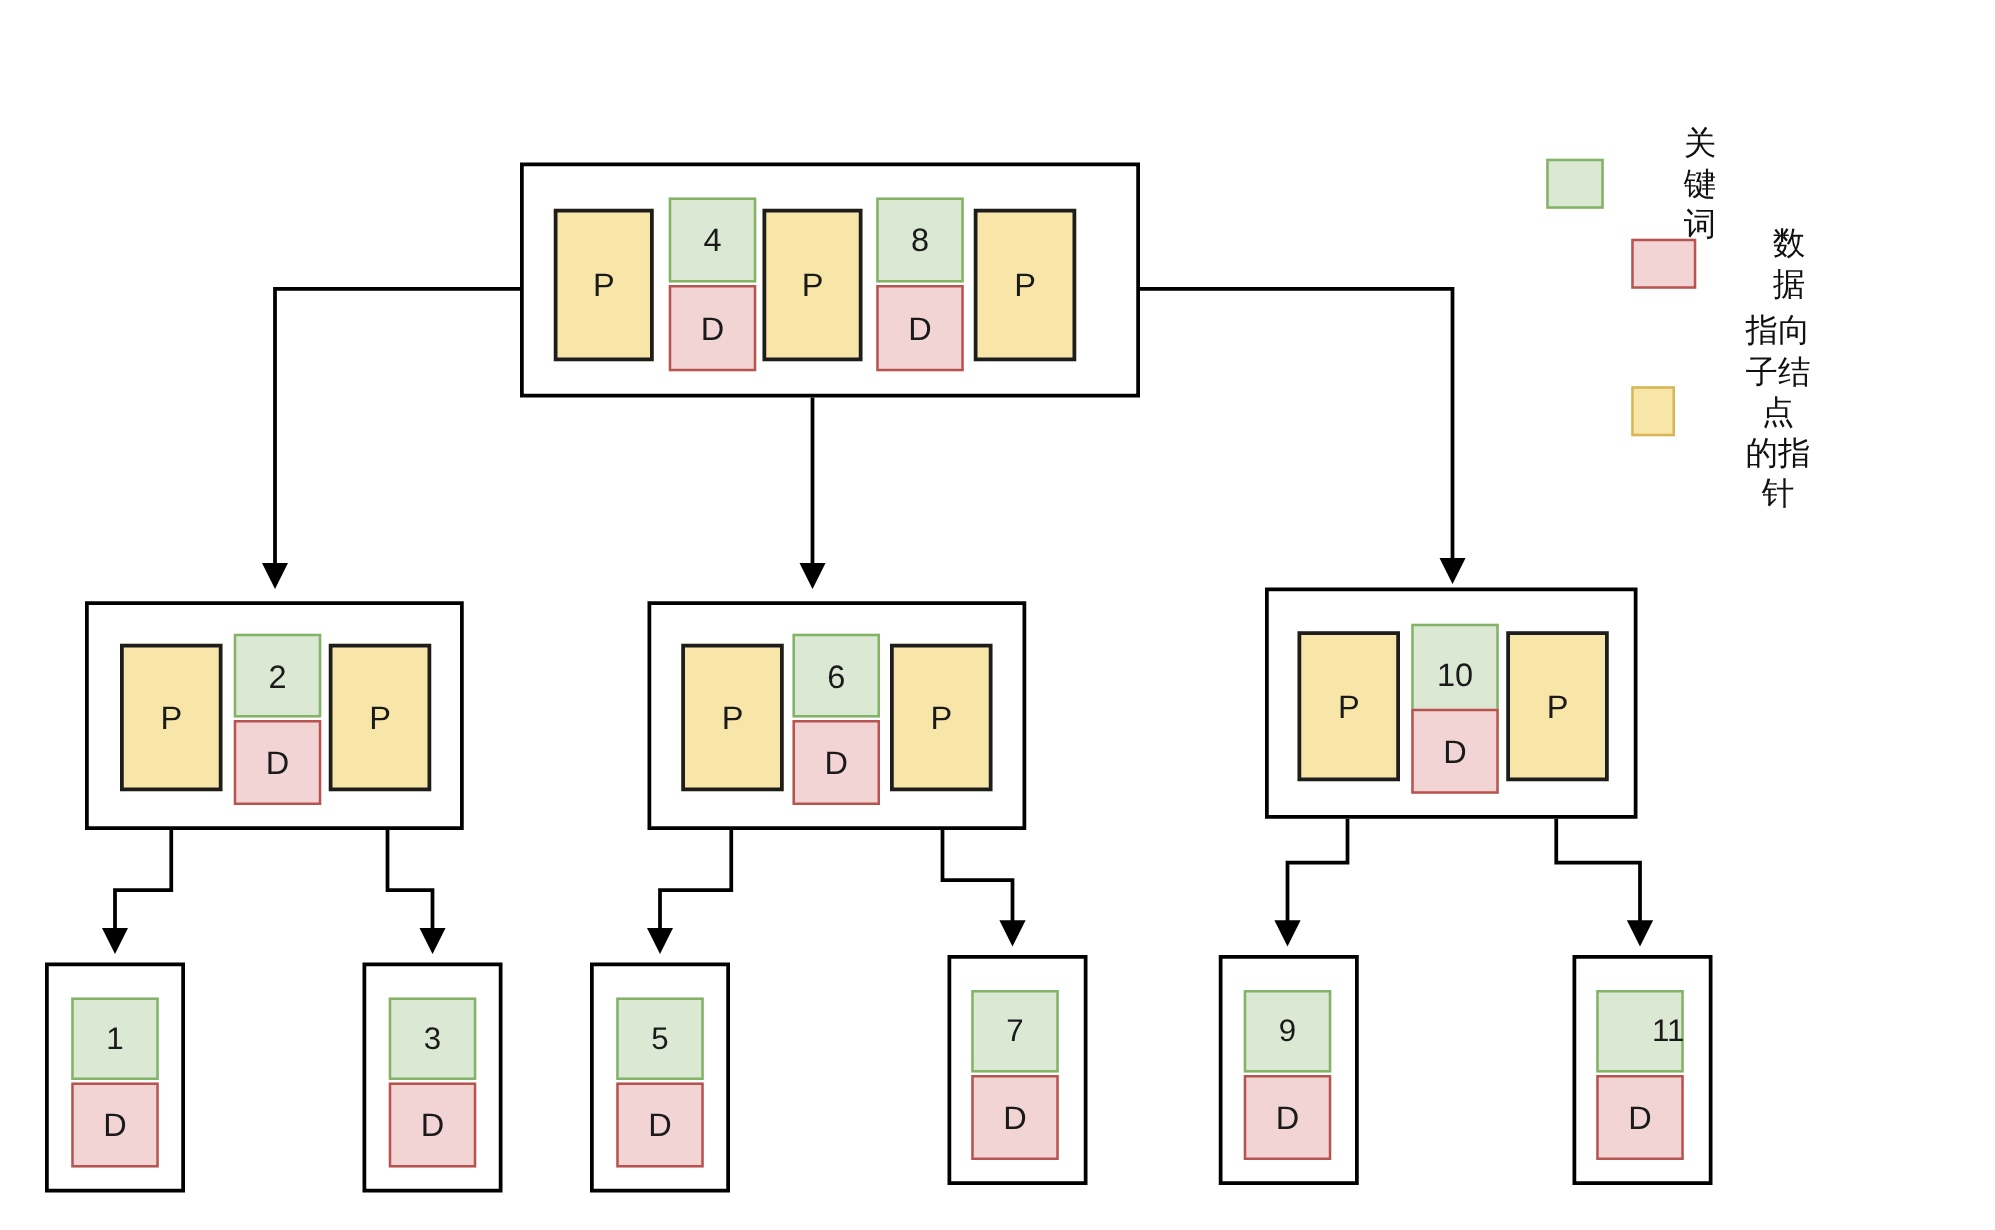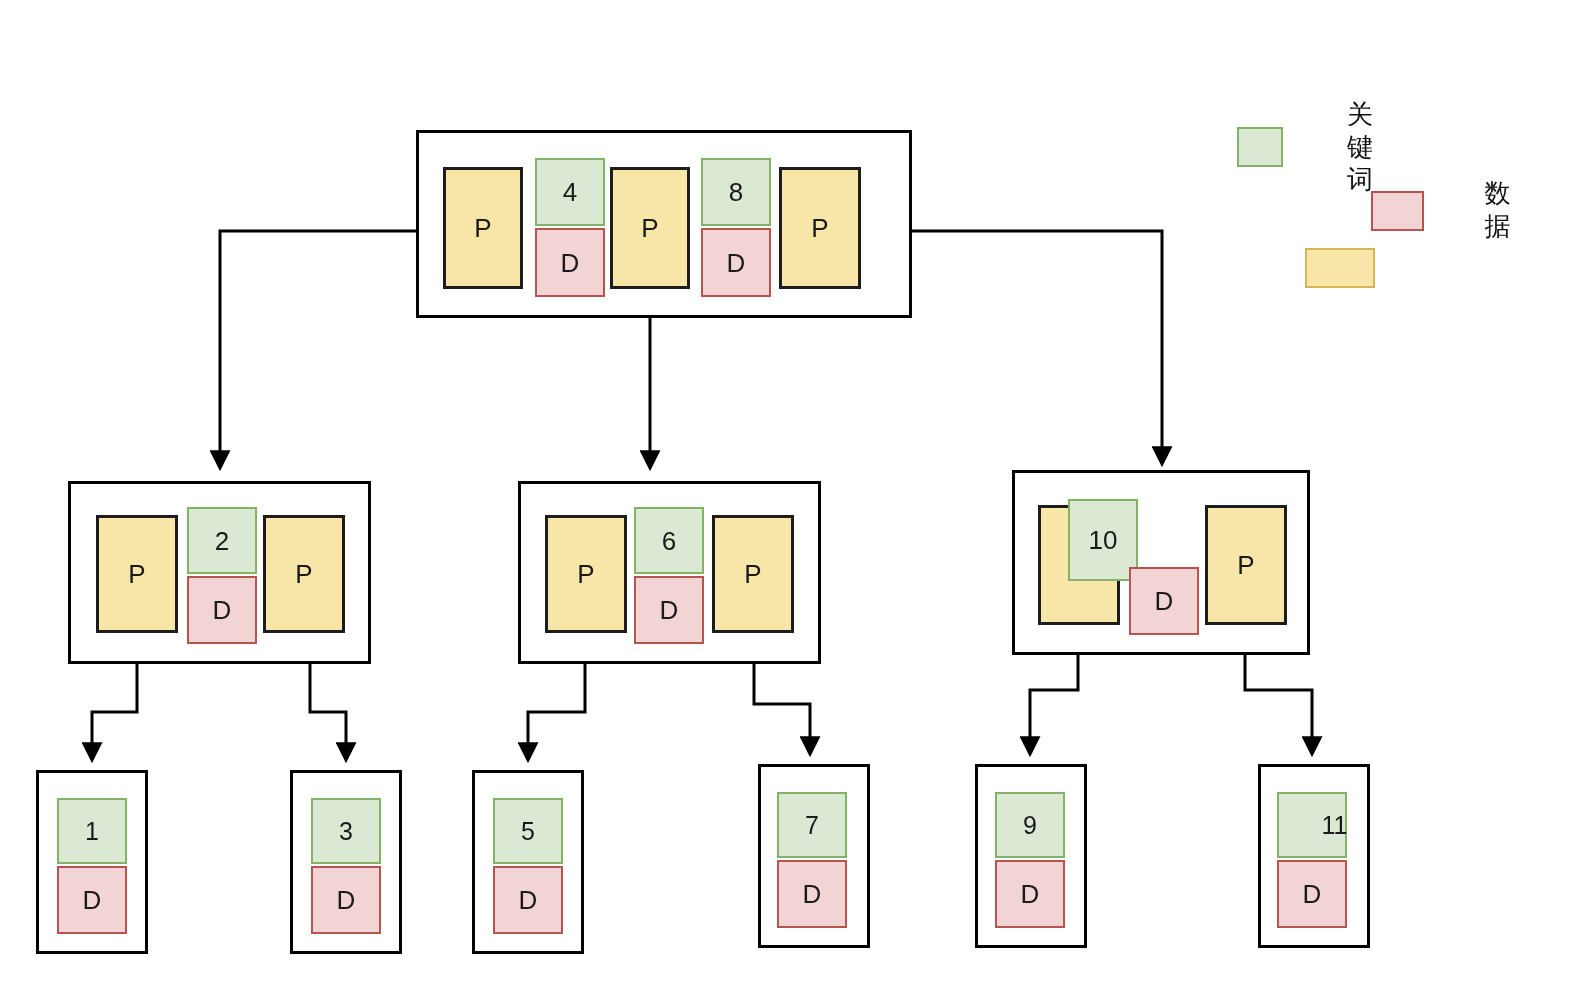--- a/index.html
+++ b/index.html
@@ -144,21 +144,21 @@
 
   <div class="cell key" style="left:634px; top:507px; width:70px; height:67px;">6</div>
   <div class="cell dat" style="left:634px; top:576px; width:70px; height:68px;">D</div>
 
   <div class="cell ptr" style="left:712px; top:515px; width:82px; height:118px;">P</div>
 
   <div class="node-frame" style="left:1012px; top:470px; width:298px; height:185px;"></div>
 
   <div class="cell ptr" style="left:1038px; top:505px; width:82px; height:120px;">P</div>
 
-  <div class="cell key" style="left:1068px; top:499px; width:70px; height:82px;">10</div>
+  <div class="cell key" style="left:1129px; top:499px; width:70px; height:82px;">10</div>
   <div class="cell dat" style="left:1129px; top:567px; width:70px; height:68px;">D</div>
 
   <div class="cell ptr" style="left:1205px; top:505px; width:82px; height:120px;">P</div>
 
   <div class="node-frame" style="left:36px; top:770px; width:112px; height:184px;"></div>
   <div class="cell key leaf-key" style="left:57px; top:798px; width:70px; height:66px;">1</div>
   <div class="cell dat" style="left:57px; top:866px; width:70px; height:68px;">D</div>
 
   <div class="node-frame" style="left:290px; top:770px; width:112px; height:184px;"></div>
   <div class="cell key leaf-key" style="left:311px; top:798px; width:70px; height:66px;">3</div>
@@ -180,24 +180,26 @@
   <div class="cell key leaf-key" style="left:1277px; top:792px; width:70px; height:66px;padding-left:45px;">11</div>
   <div class="cell dat" style="left:1277px; top:860px; width:70px; height:68px;">D</div>
 
   <div class="legend">
 
     <div class="legend-row" style="left:1237px; top:98px;justify-content:center;">
       <div class="swatch green"></div>
       <div class="legend-label">关键词</div>
     </div>
 
-    <div class="legend-row" style="left:1371px; top:178px;font-family:Liberation Serif, serif;">
+    <div class="legend-row" style="left:1305px; top:178px;">
       <div class="swatch red"></div>
       <div class="legend-label">数 据</div>
     </div>
 
     <div class="legend-row" style="left:1305px; top:248px;">
       <div class="swatch yellow"></div>
+      <div class="legend-label">指向子结点
+的指针</div>
     </div>
 
   </div>
 
 </div>
 
 </body></html>

